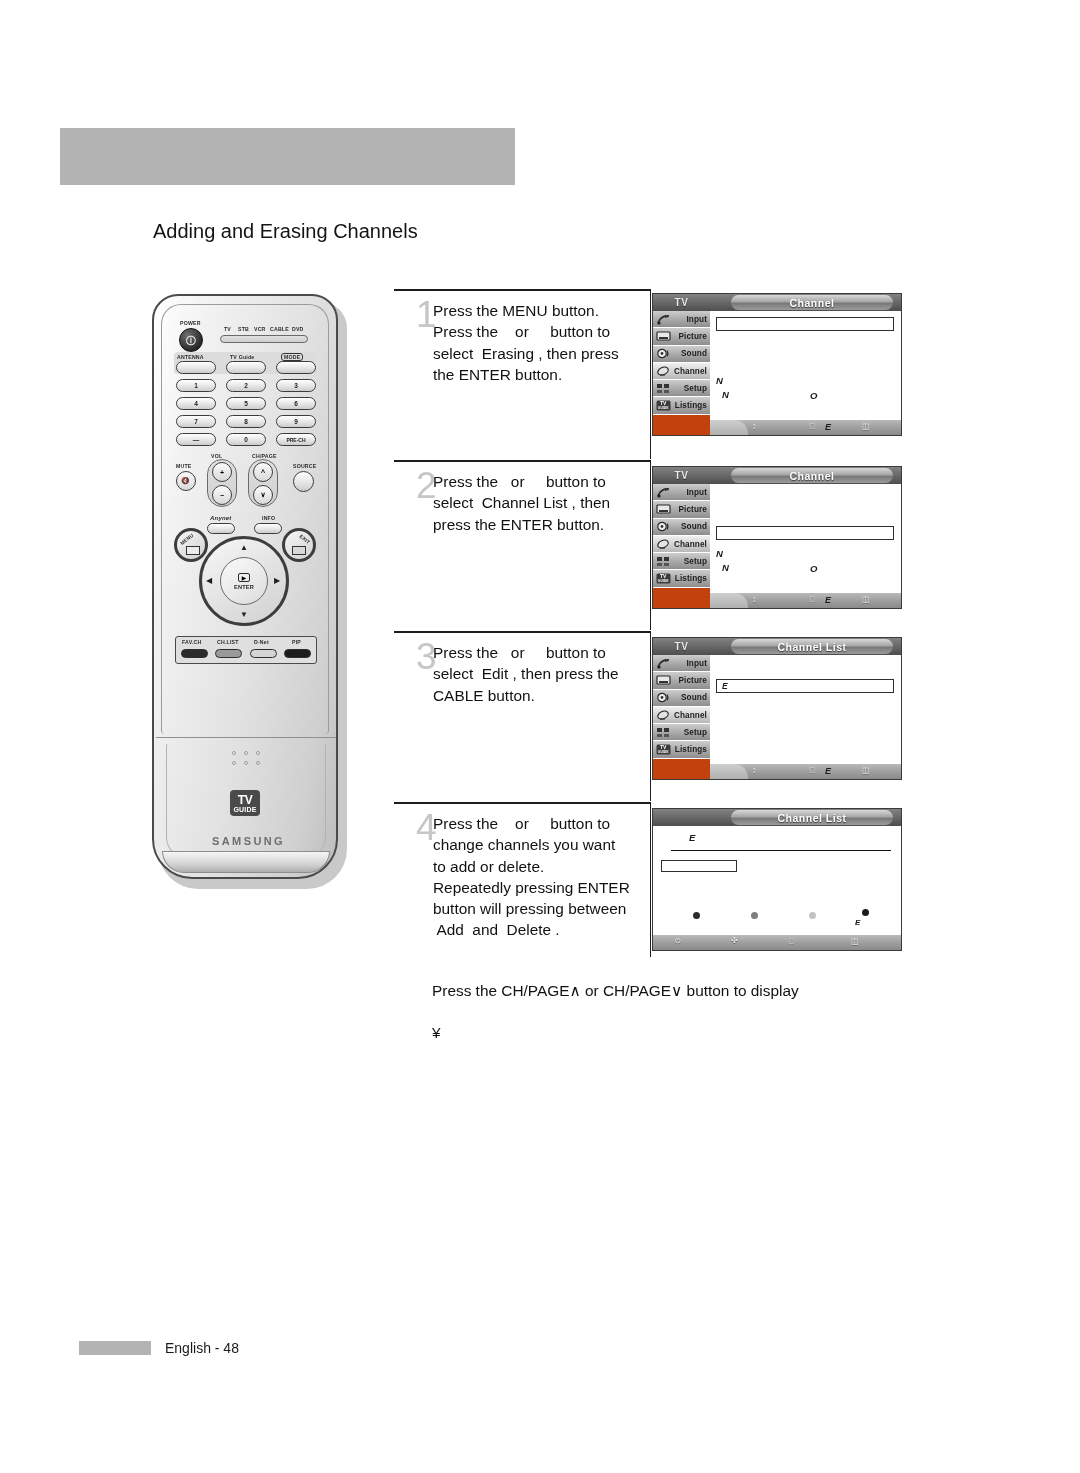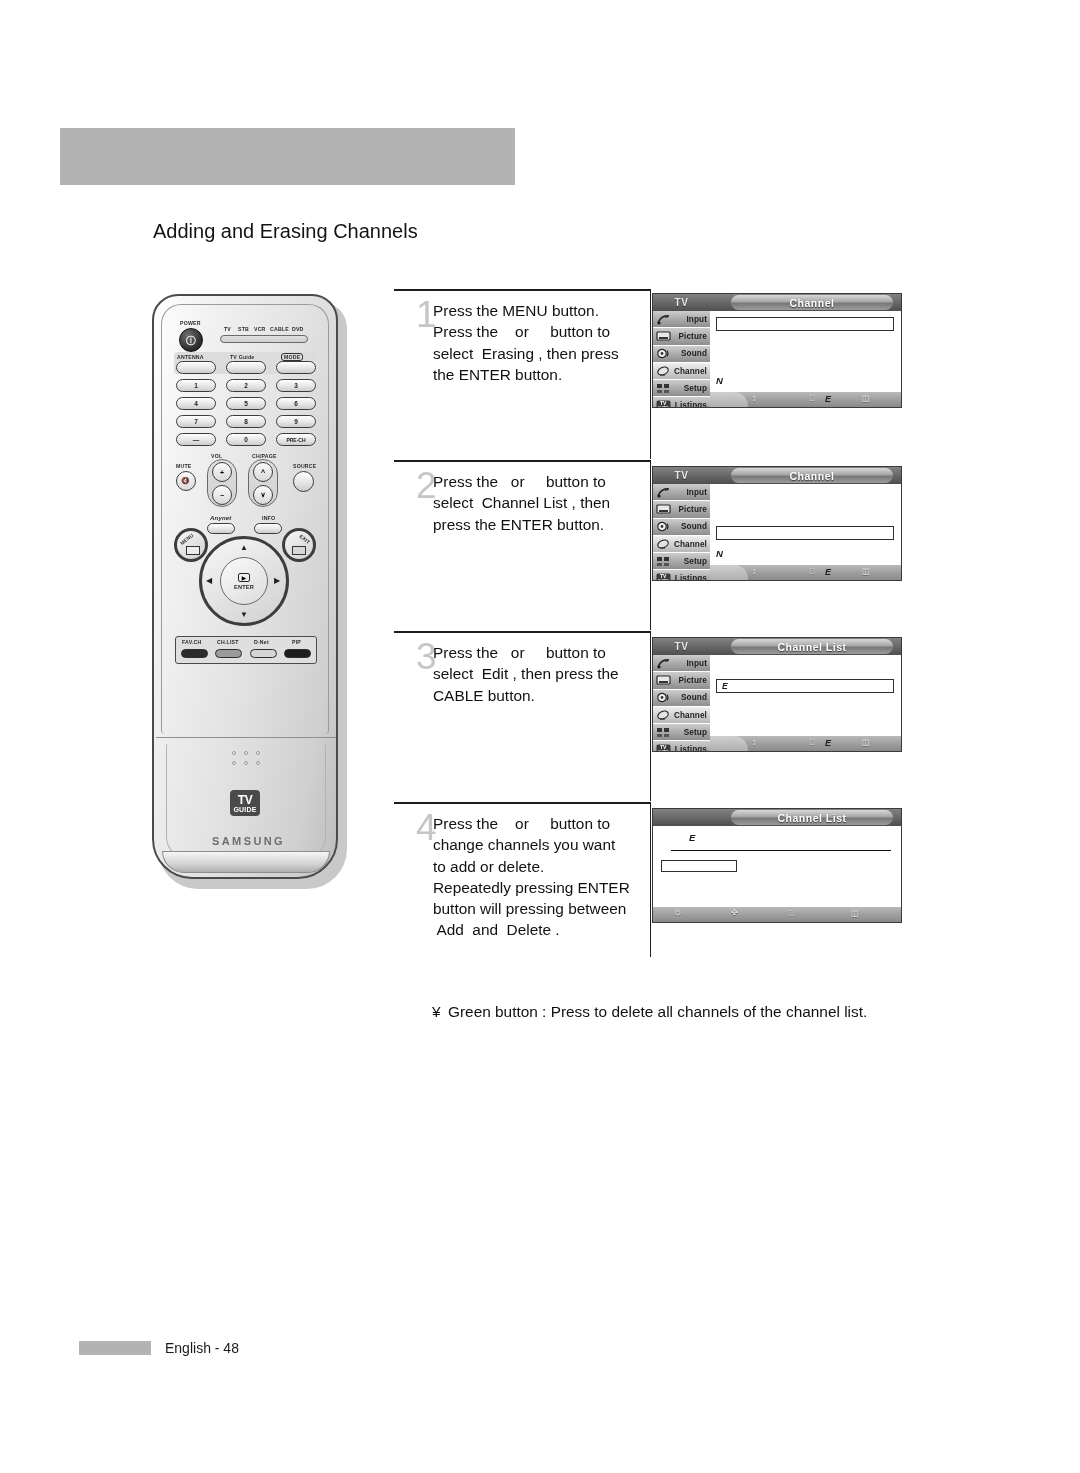--- a/index.html
+++ b/index.html
@@ -250,21 +250,21 @@
     position: absolute;
     left: 78px; right: 8px; top: 1px; bottom: 1px;
     border-radius: 10px;
     background: linear-gradient(180deg,#d8d8d8 0%,#a6a6a6 45%,#787878 55%,#9c9c9c 100%);
     display: flex; align-items: center; justify-content: center;
     color: #ffffff;
     font-size: 10.5px; font-weight: bold;
     letter-spacing: .5px;
     text-shadow: 0 1px 1px #3a3a3a;
   }
-  .osd-body { position: relative; height: 96px; background:#c2410c; }
+  .osd-body { position: relative; height: 124px; background:#c2410c; }
   .osd-side {
     position: absolute; left: 0; top: 0;
     width: 57px; height: 124px;
   }
   .osd-side-item {
     position: relative;
     height: 17.3px;
     background: linear-gradient(180deg,#cdcdcd,#a8a8a8 55%,#8e8e8e);
     border-bottom: 1px solid #ffffff;
     display: flex; align-items: center;
@@ -796,25 +796,25 @@
         <div class="foot-ico" style="left:78px; top:1px; font-size:8px;">✣</div>
         <div class="foot-ico" style="left:136px; top:2px; font-size:8px;">⎕</div>
         <div class="foot-ico" style="left:198px; top:2px; font-size:8px;">◫</div>
       </div>
     </div>
   </div>
 </div>
 
 <div id="notes">
   <div class="para">
+    <div class="nowrap">Press the CH/PAGE∧  or CH/PAGE∨  button to display</div>
   </div>
   <div class="bullet-row">
     <div class="bullet-mark">¥</div>
     <div>
-      <div class="nowrap">Green button : Press to delete all channels of the channel list.</div>
     </div>
   </div>
 </div>
 
 <div id="footer">
   <div id="footer-swatch"></div>
   <div id="footer-text">English - 48</div>
 </div>
 
 </body></html>

